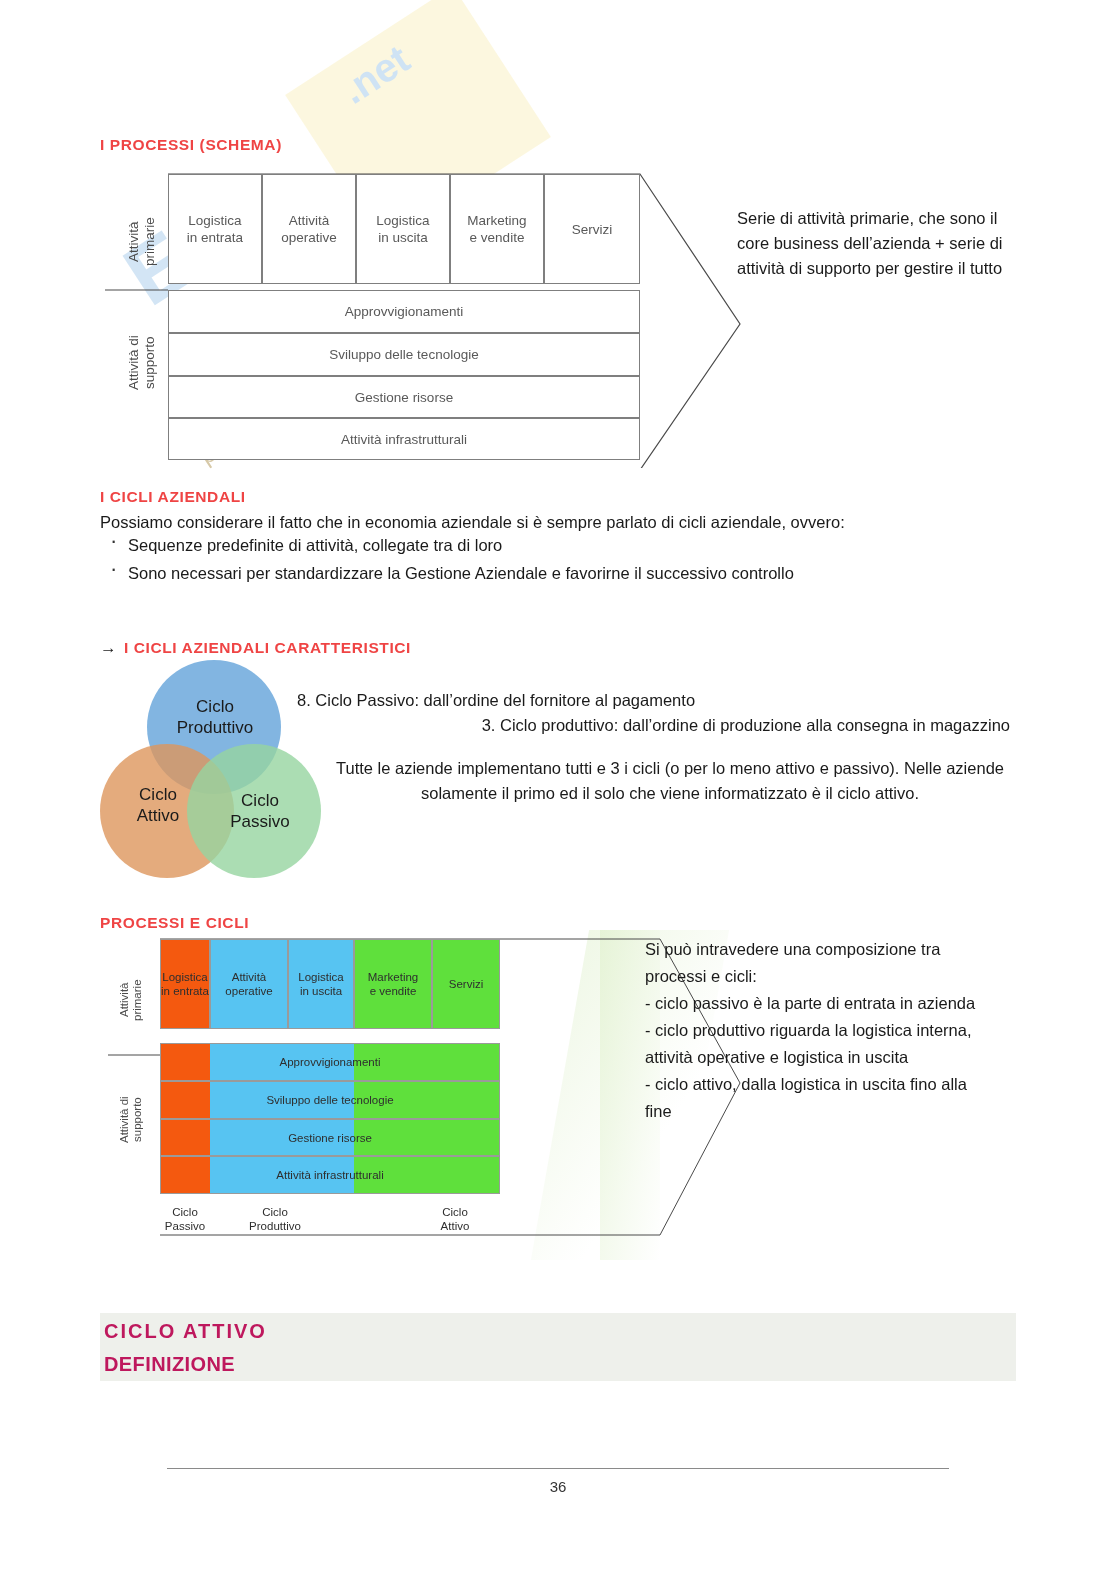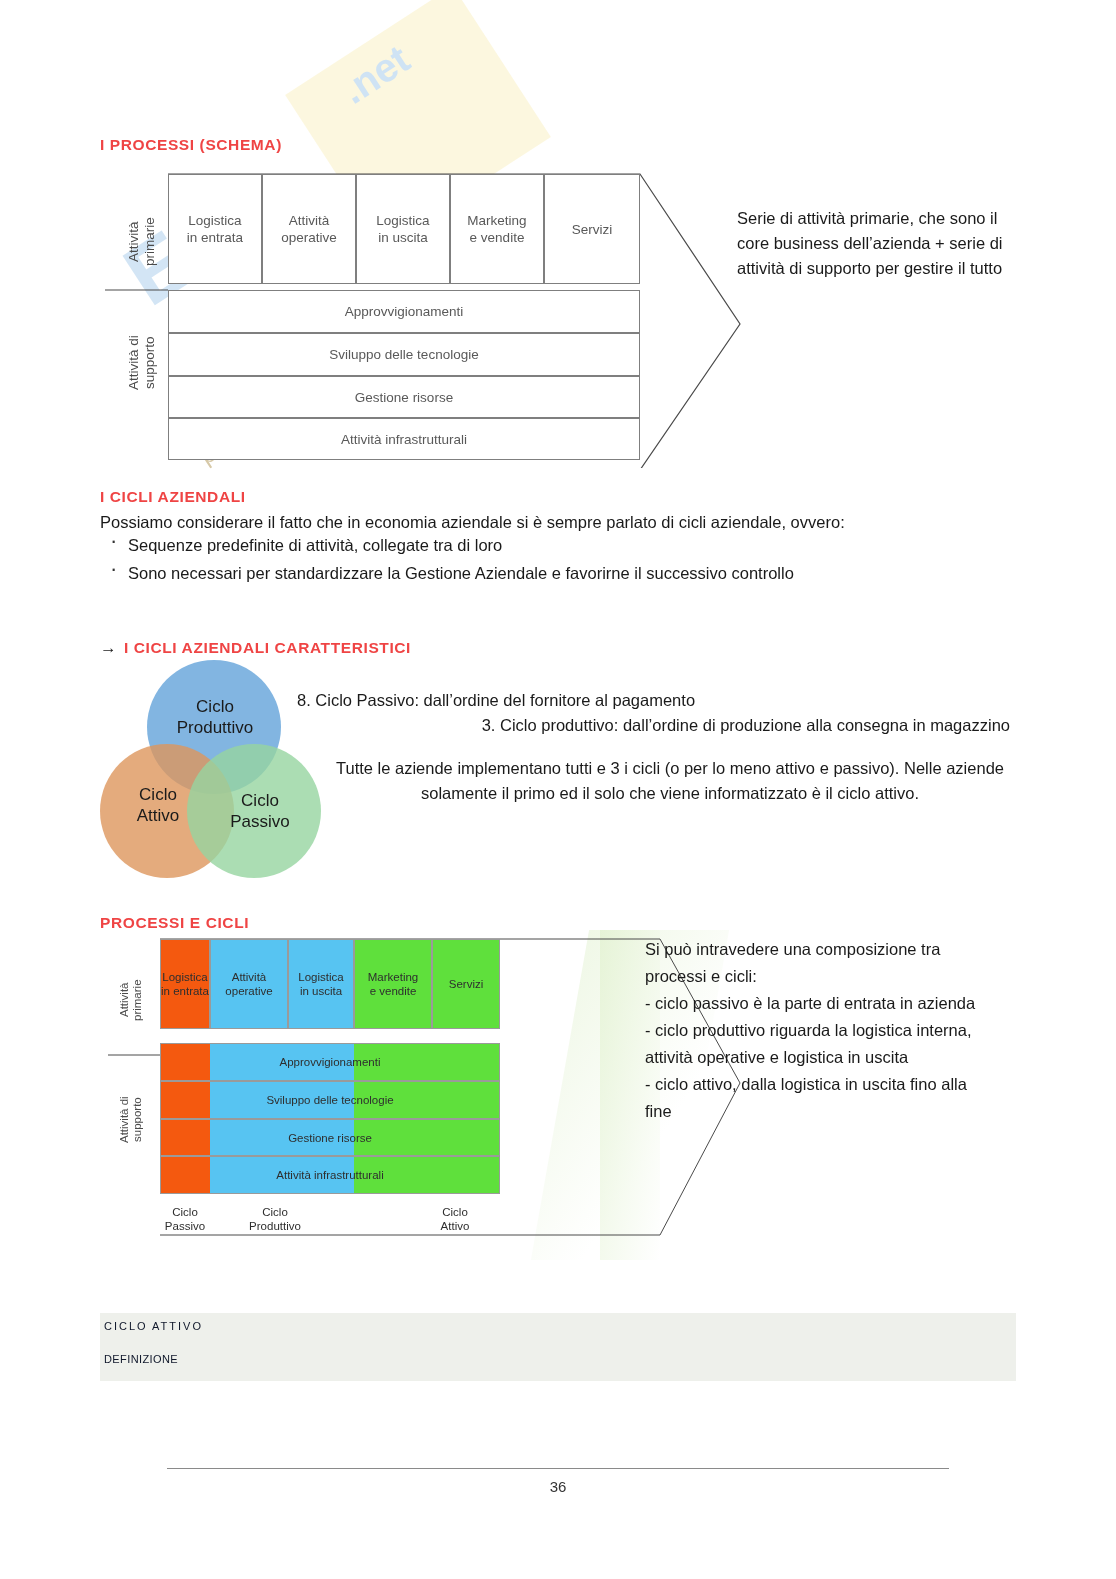--- a/index.html
+++ b/index.html
@@ -95,21 +95,21 @@
   .foot-lab {
     position:absolute; text-align:center; font-size:11.5px; line-height:14px; color:#2e2e2e;
   }
 
   
   .band {
     position:absolute; left:100px; width:916px; height:34px;
     background:#eef0eb;
   }
   .band-title {
-    position:absolute; font-size:11px; color:#0f172a; font-weight:normal; letter-spacing:2px;
+    position:absolute; font-size:20px; color:#be185d; font-weight:bold; letter-spacing:2px;
   }
   .footer-rule {
     position:absolute; left:167px; top:1468px; width:782px; height:1px; background:#8a8a8a;
   }
   .footer-num {
     position:absolute; left:0; top:1478px; width:1116px; text-align:center;
     font-size:15px; color:#333;
   }
 </style>
 </head>

